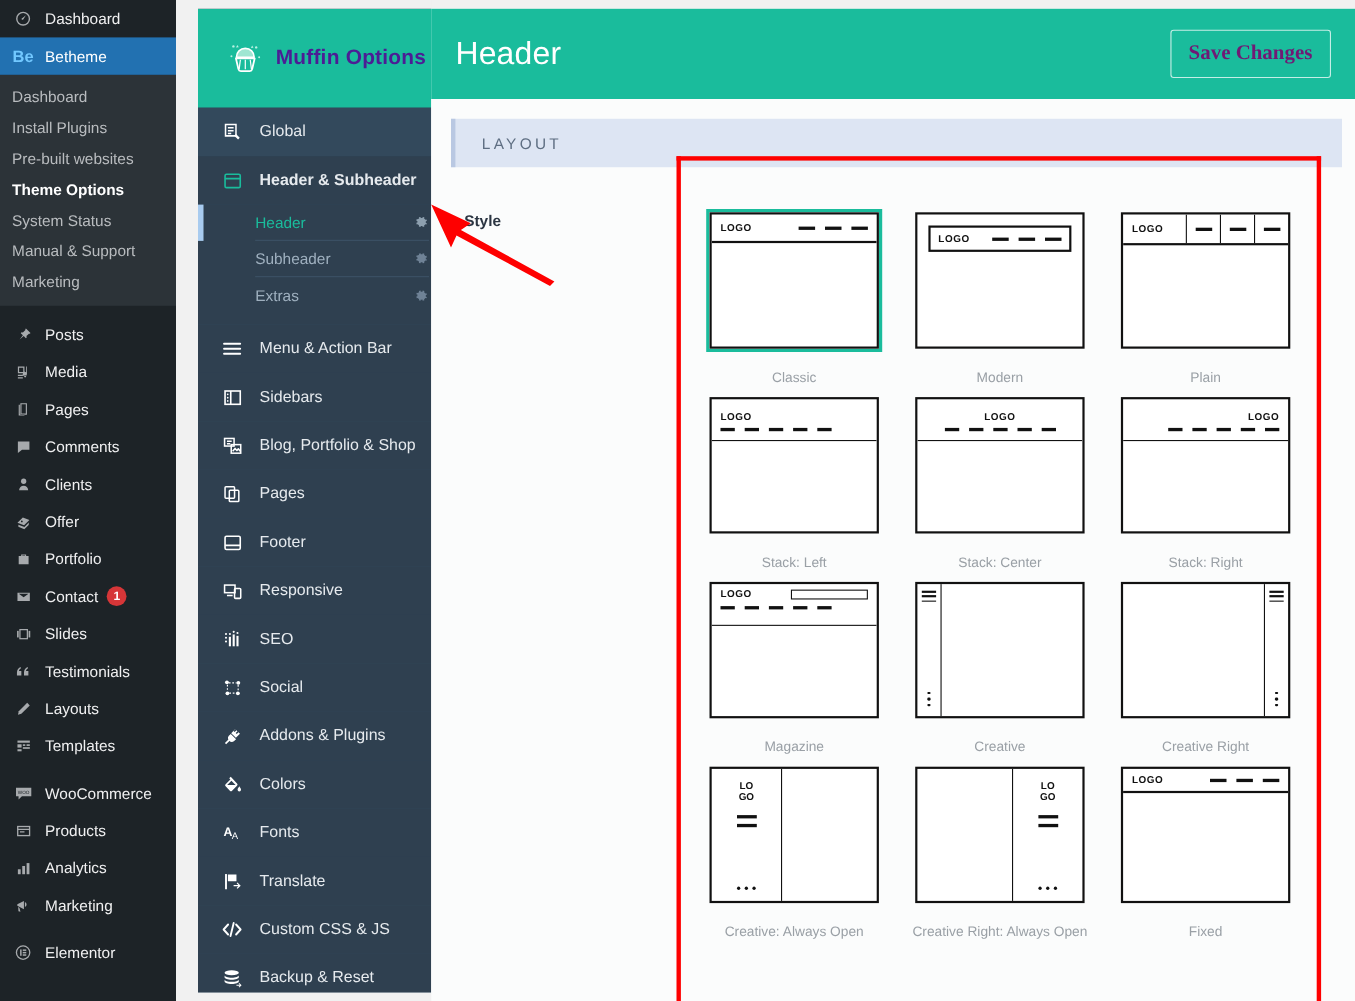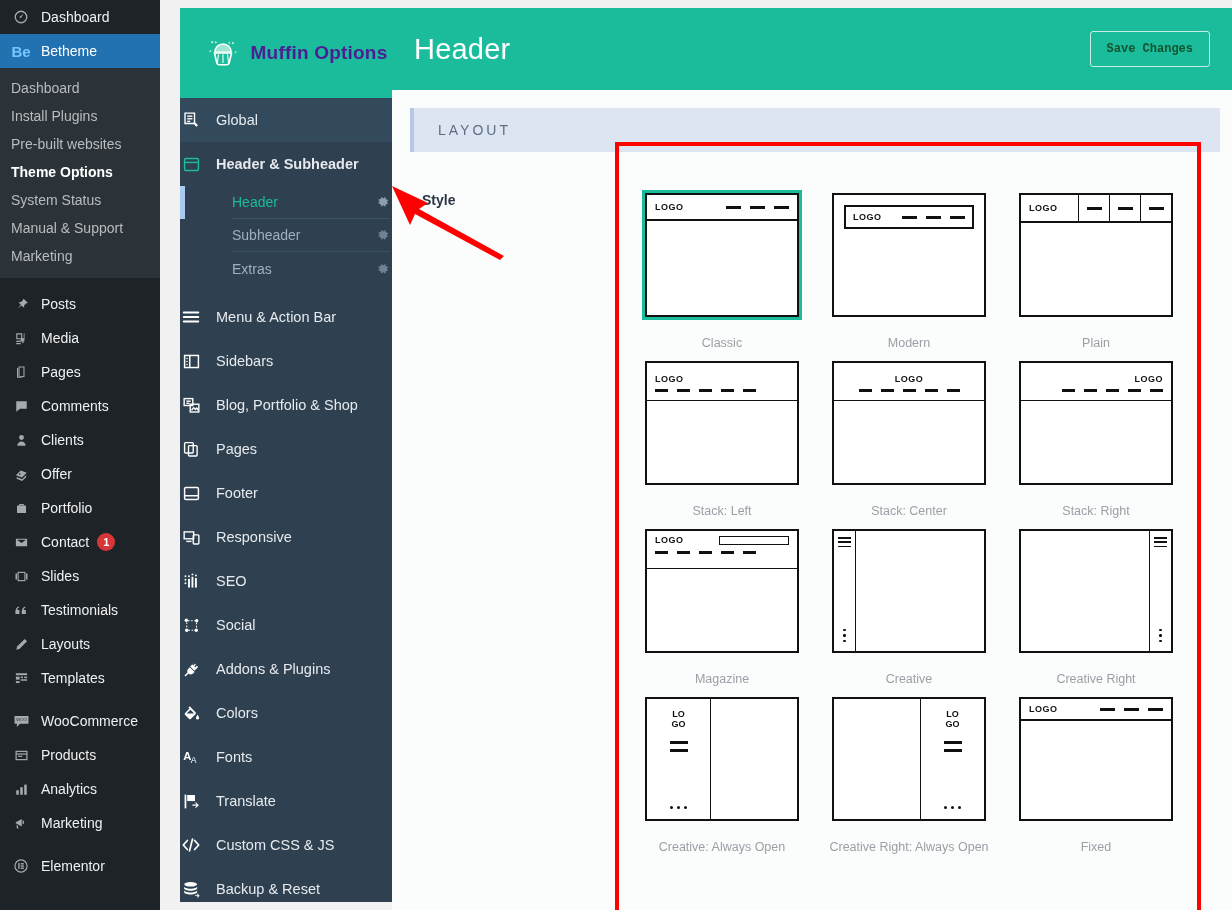--- a/index.html
+++ b/index.html
@@ -87,21 +87,21 @@
     gap: 10px;
   }
   .muffin-head .cupcake { width: 36px; height: 36px; }
   .muffin-head .mtitle {
     font-size: 19px; font-weight: bold; color: #4c1d95; letter-spacing: .2px;
   }
 
   .mnav { background: #33495c; }
   .mrow {
     display: flex; align-items: center;
-    height: 44px; 
+    height: 44px; padding-left: 20px;
     color: #e6eaee; font-size: 14.5px;
     position: relative;
   }
   .mrow .mico {
     width: 22px; min-width: 22px; height: 22px;
     margin-right: 14px;
     display: flex; align-items: center; justify-content: center;
     color: #ffffff;
   }
   .mrow.tealico .mico { color: #1abc9c; }
@@ -133,24 +133,24 @@
   .topbar {
     height: 82px; background: #1abc9c;
     display: flex; align-items: center; justify-content: space-between;
     padding: 0 22px 0 22px;
   }
   .topbar h1 {
     font-size: 29px; font-weight: normal; color: #fff; letter-spacing: .2px;
   }
   .save-btn {
     border: 1px solid rgba(255,255,255,.75);
-    color: #14532d; background: transparent;
-    font-size: 12px; font-weight: bold;
+    color: #701a75; background: transparent;
+    font-size: 19px; font-weight: bold;
     padding: 10px 16px; border-radius: 3px;
-    font-family: Liberation Mono, monospace;
+    font-family: Liberation Serif, serif;
     cursor: pointer;
   }
 
   .layout-bar {
     margin: 18px 12px 0 18px;
     background: #dde5f3;
     border-left: 4px solid #b9c8e2;
     height: 44px;
     display: flex; align-items: center;
     padding-left: 24px;

